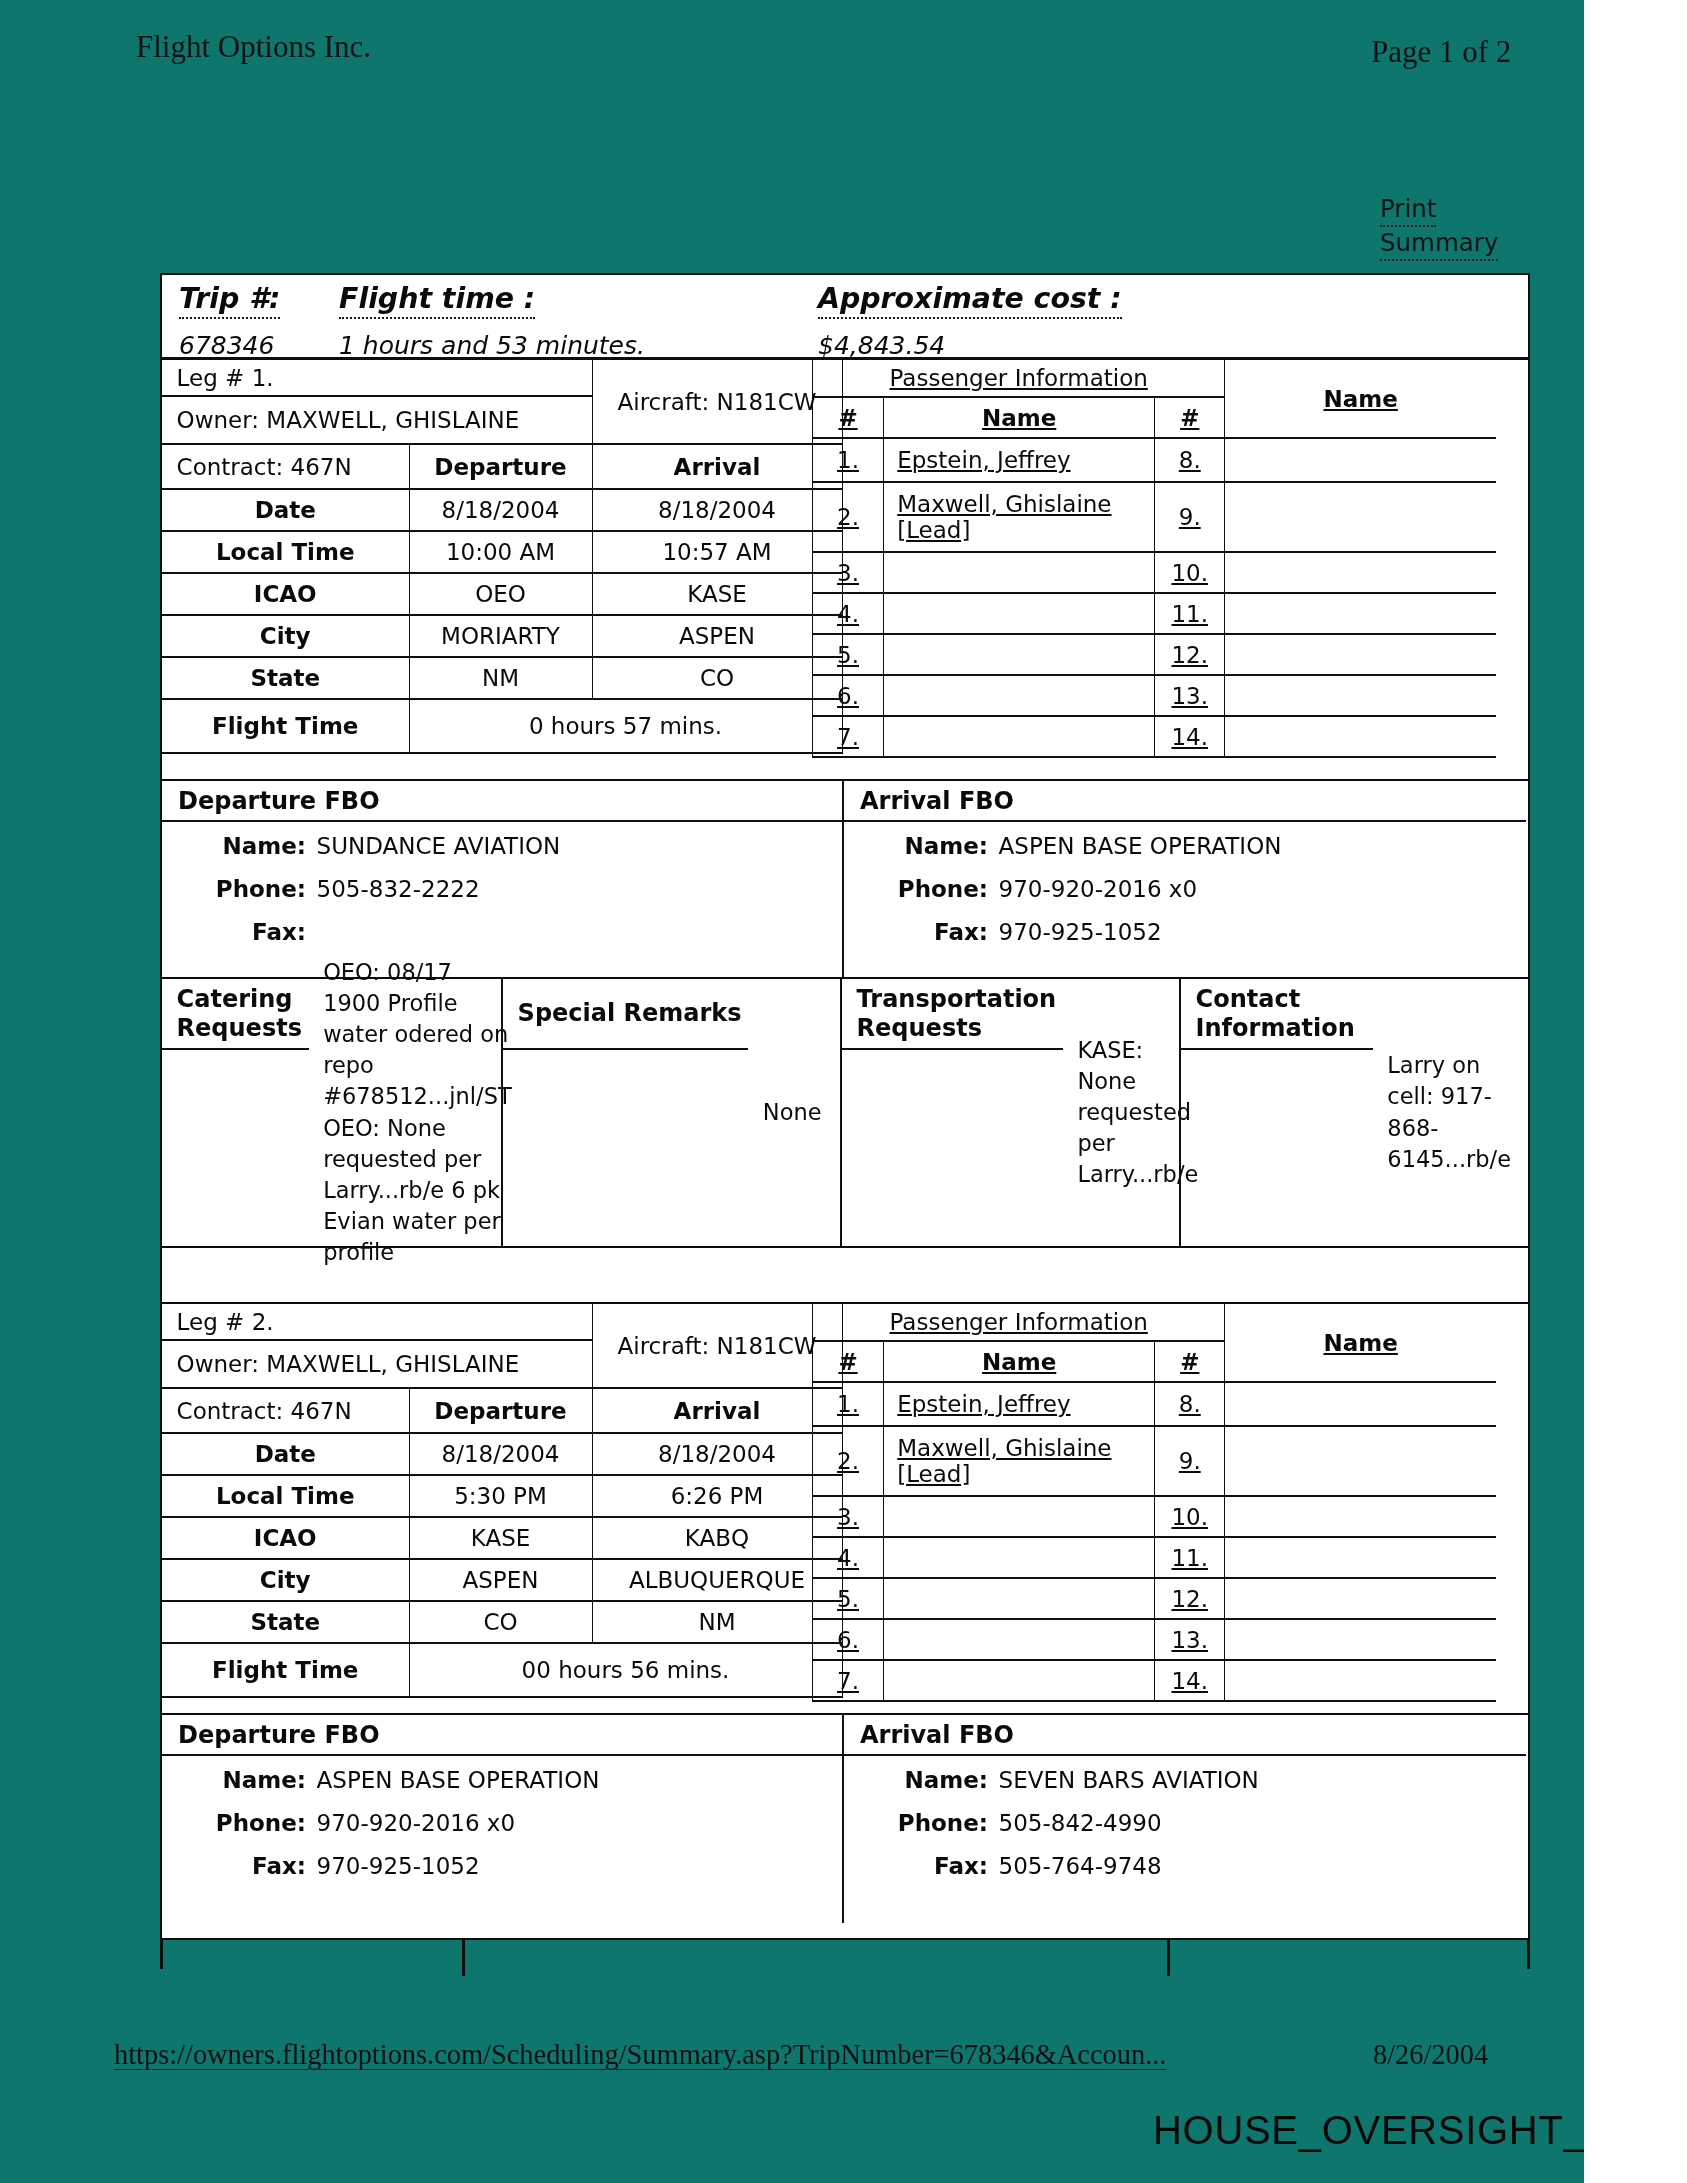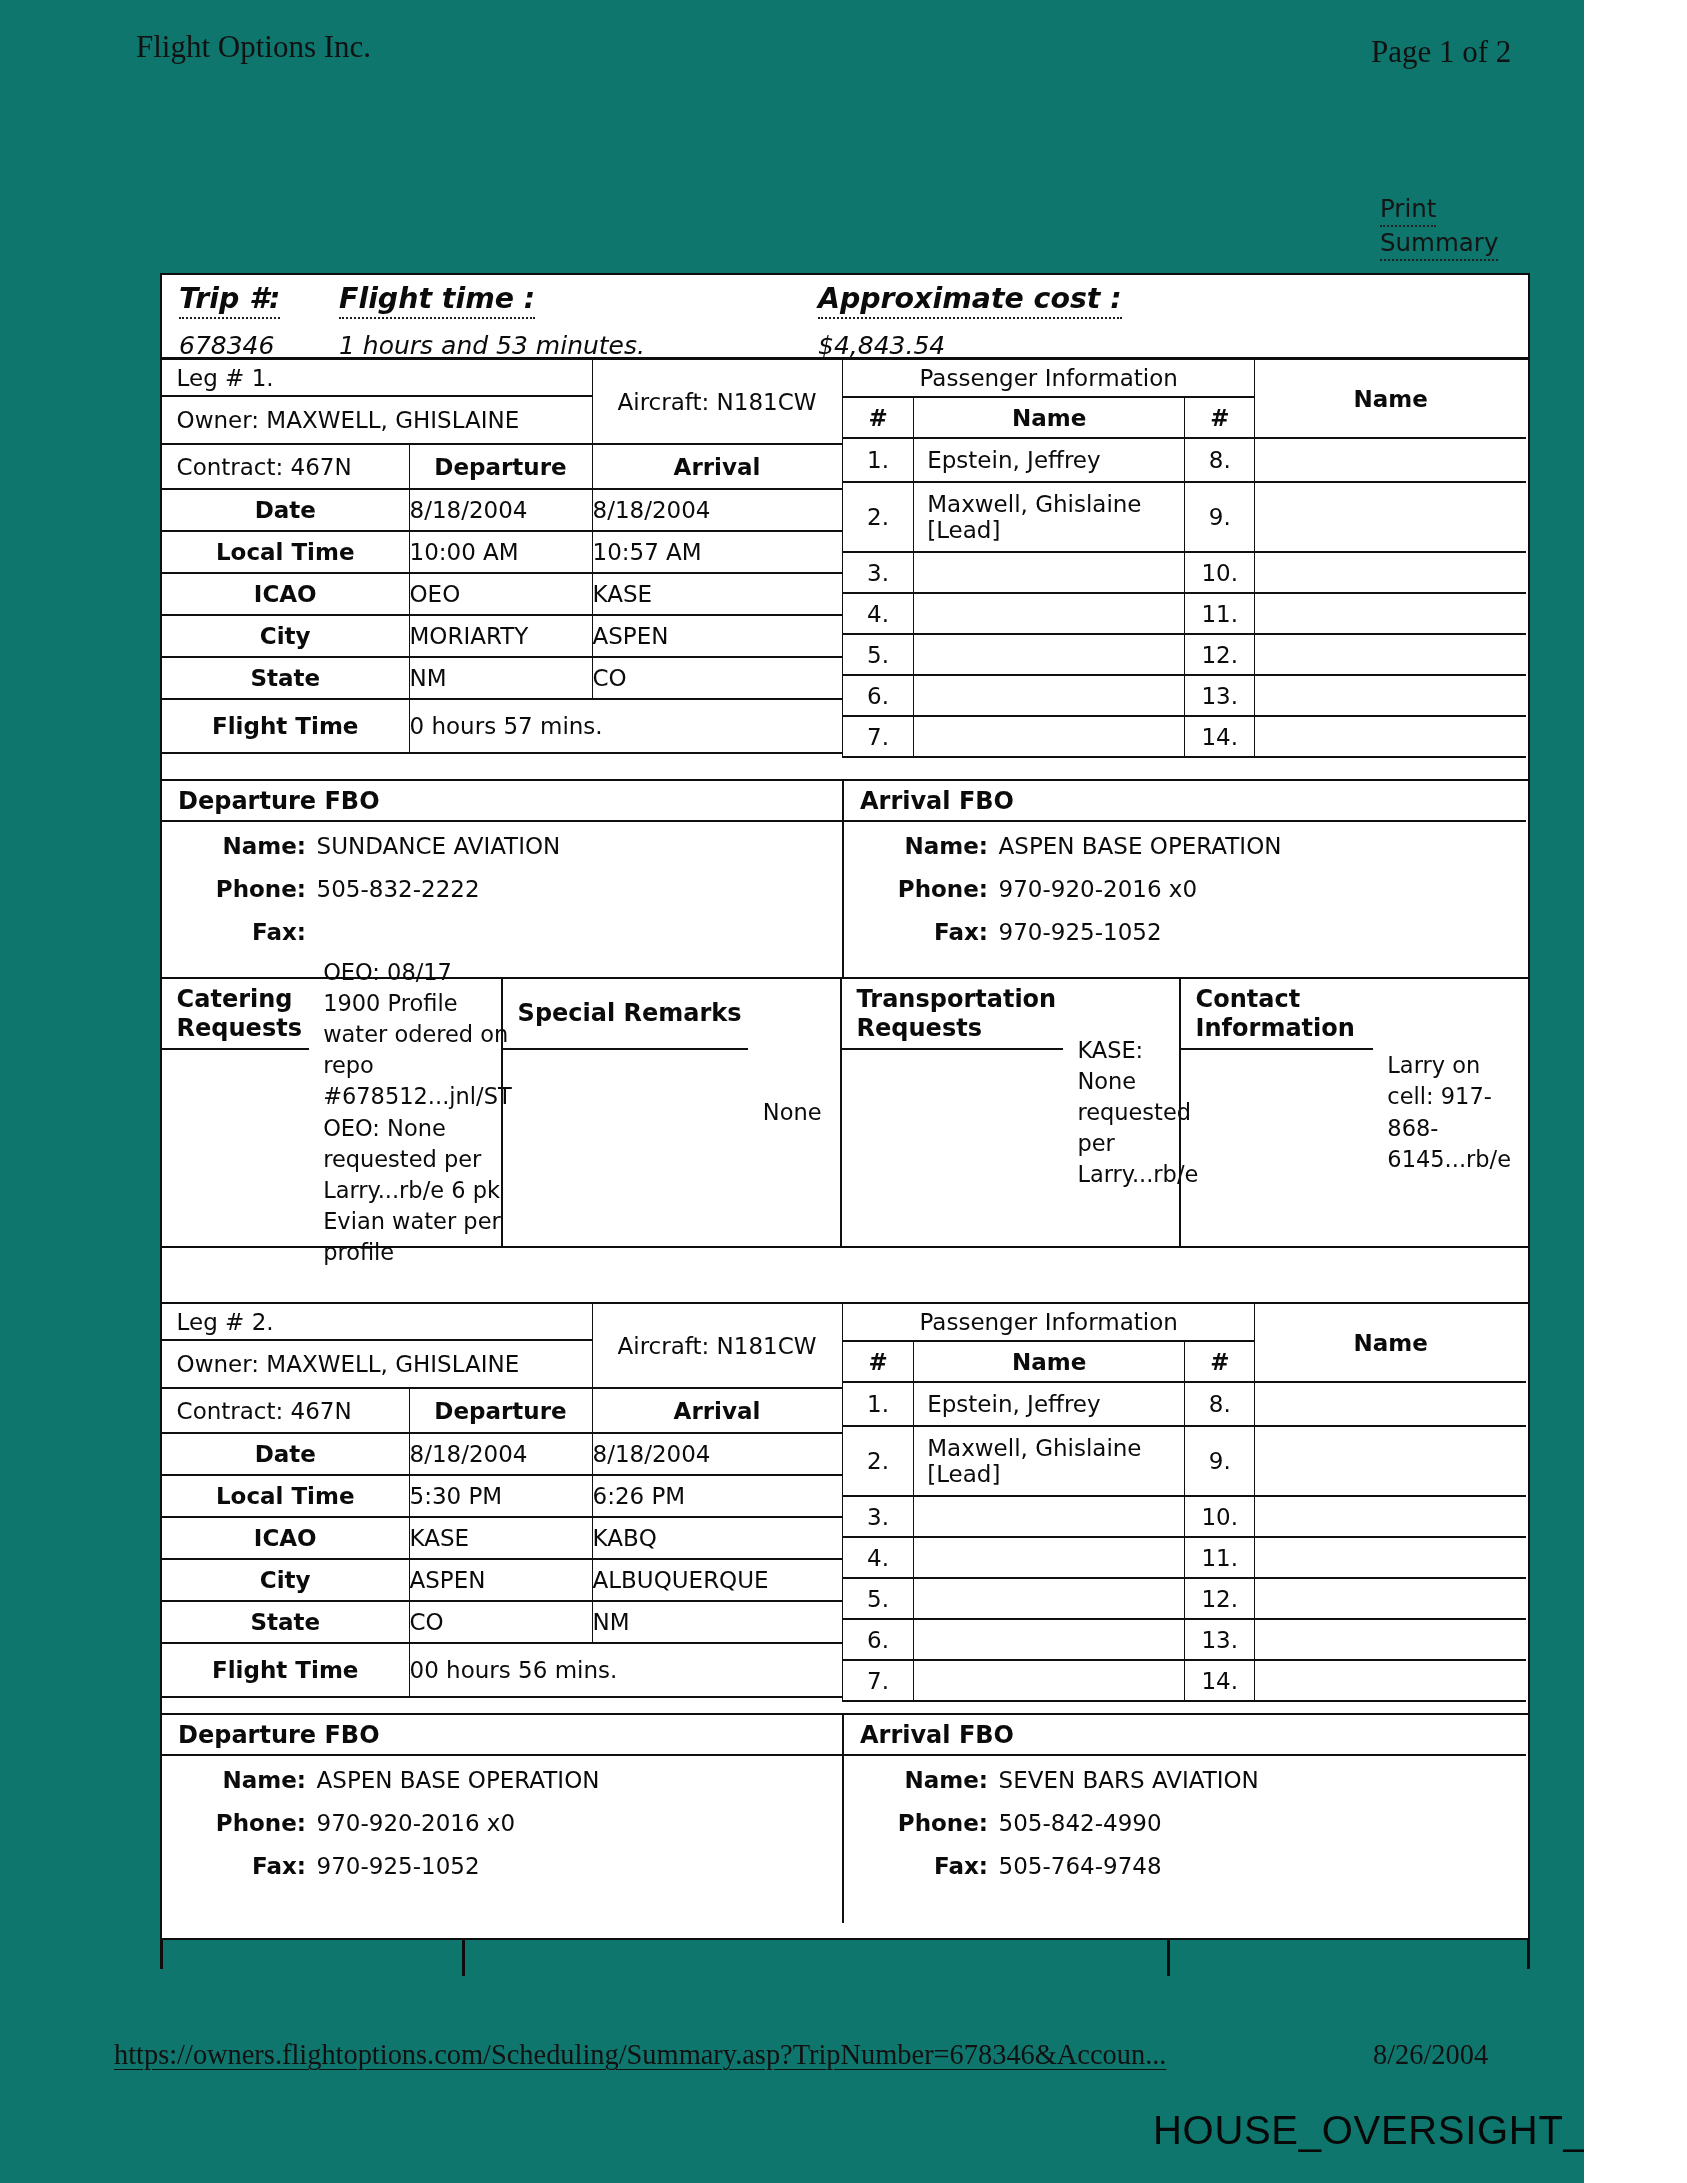--- a/index.html
+++ b/index.html
@@ -45,25 +45,25 @@
 
   .leg-table { position:absolute; left:0; top:0; width:680px; }
   .leg-table tr:first-child td { border-top:none; }
   .leg-table td:first-child { border-left:none; }
   .leg-table .leg-label { padding:4px 0 4px 14.6px; }
   .leg-table .owner { padding:4px 0 4px 14.6px; }
   .leg-table .aircraft { text-align:center; }
   .leg-table .contract { padding:4px 0 4px 14.6px; }
   .leg-table .colhead { font-weight:bold; text-align:center; }
   .leg-table .rowlabel { font-weight:bold; text-align:center; }
-  .leg-table .val { }
+  .leg-table .val { text-align:center; }
   .r-leg { height:36px; } .r-owner { height:48px; } .r-contract { height:45px; }
   .r-data { height:42px; } .r-ft { height:54px; }
 
-  .pax-table { position:absolute; left:680px; top:0; width:684px; }
+  .pax-table { position:absolute; left:650px; top:0; width:684px;text-decoration:underline; }
   .pax-table tr:first-child td { border-top:none; }
   .pax-table td:last-child { border-right:none; }
   .pax-cap { text-align:center; font-size:23px; height:37px; }
   .pax-head td { font-weight:bold; text-align:center; height:41px; }
   .pax-num { text-align:center; }
   .pax-name { padding-left:13.2px; }
   .pr1 { height:44px; } .pr2 { height:70px; } .pr { height:41px; }
 
   
   .fbo-row { position:relative; width:100%; display:flex; border-bottom:2.6px solid #0d0d0d; }

